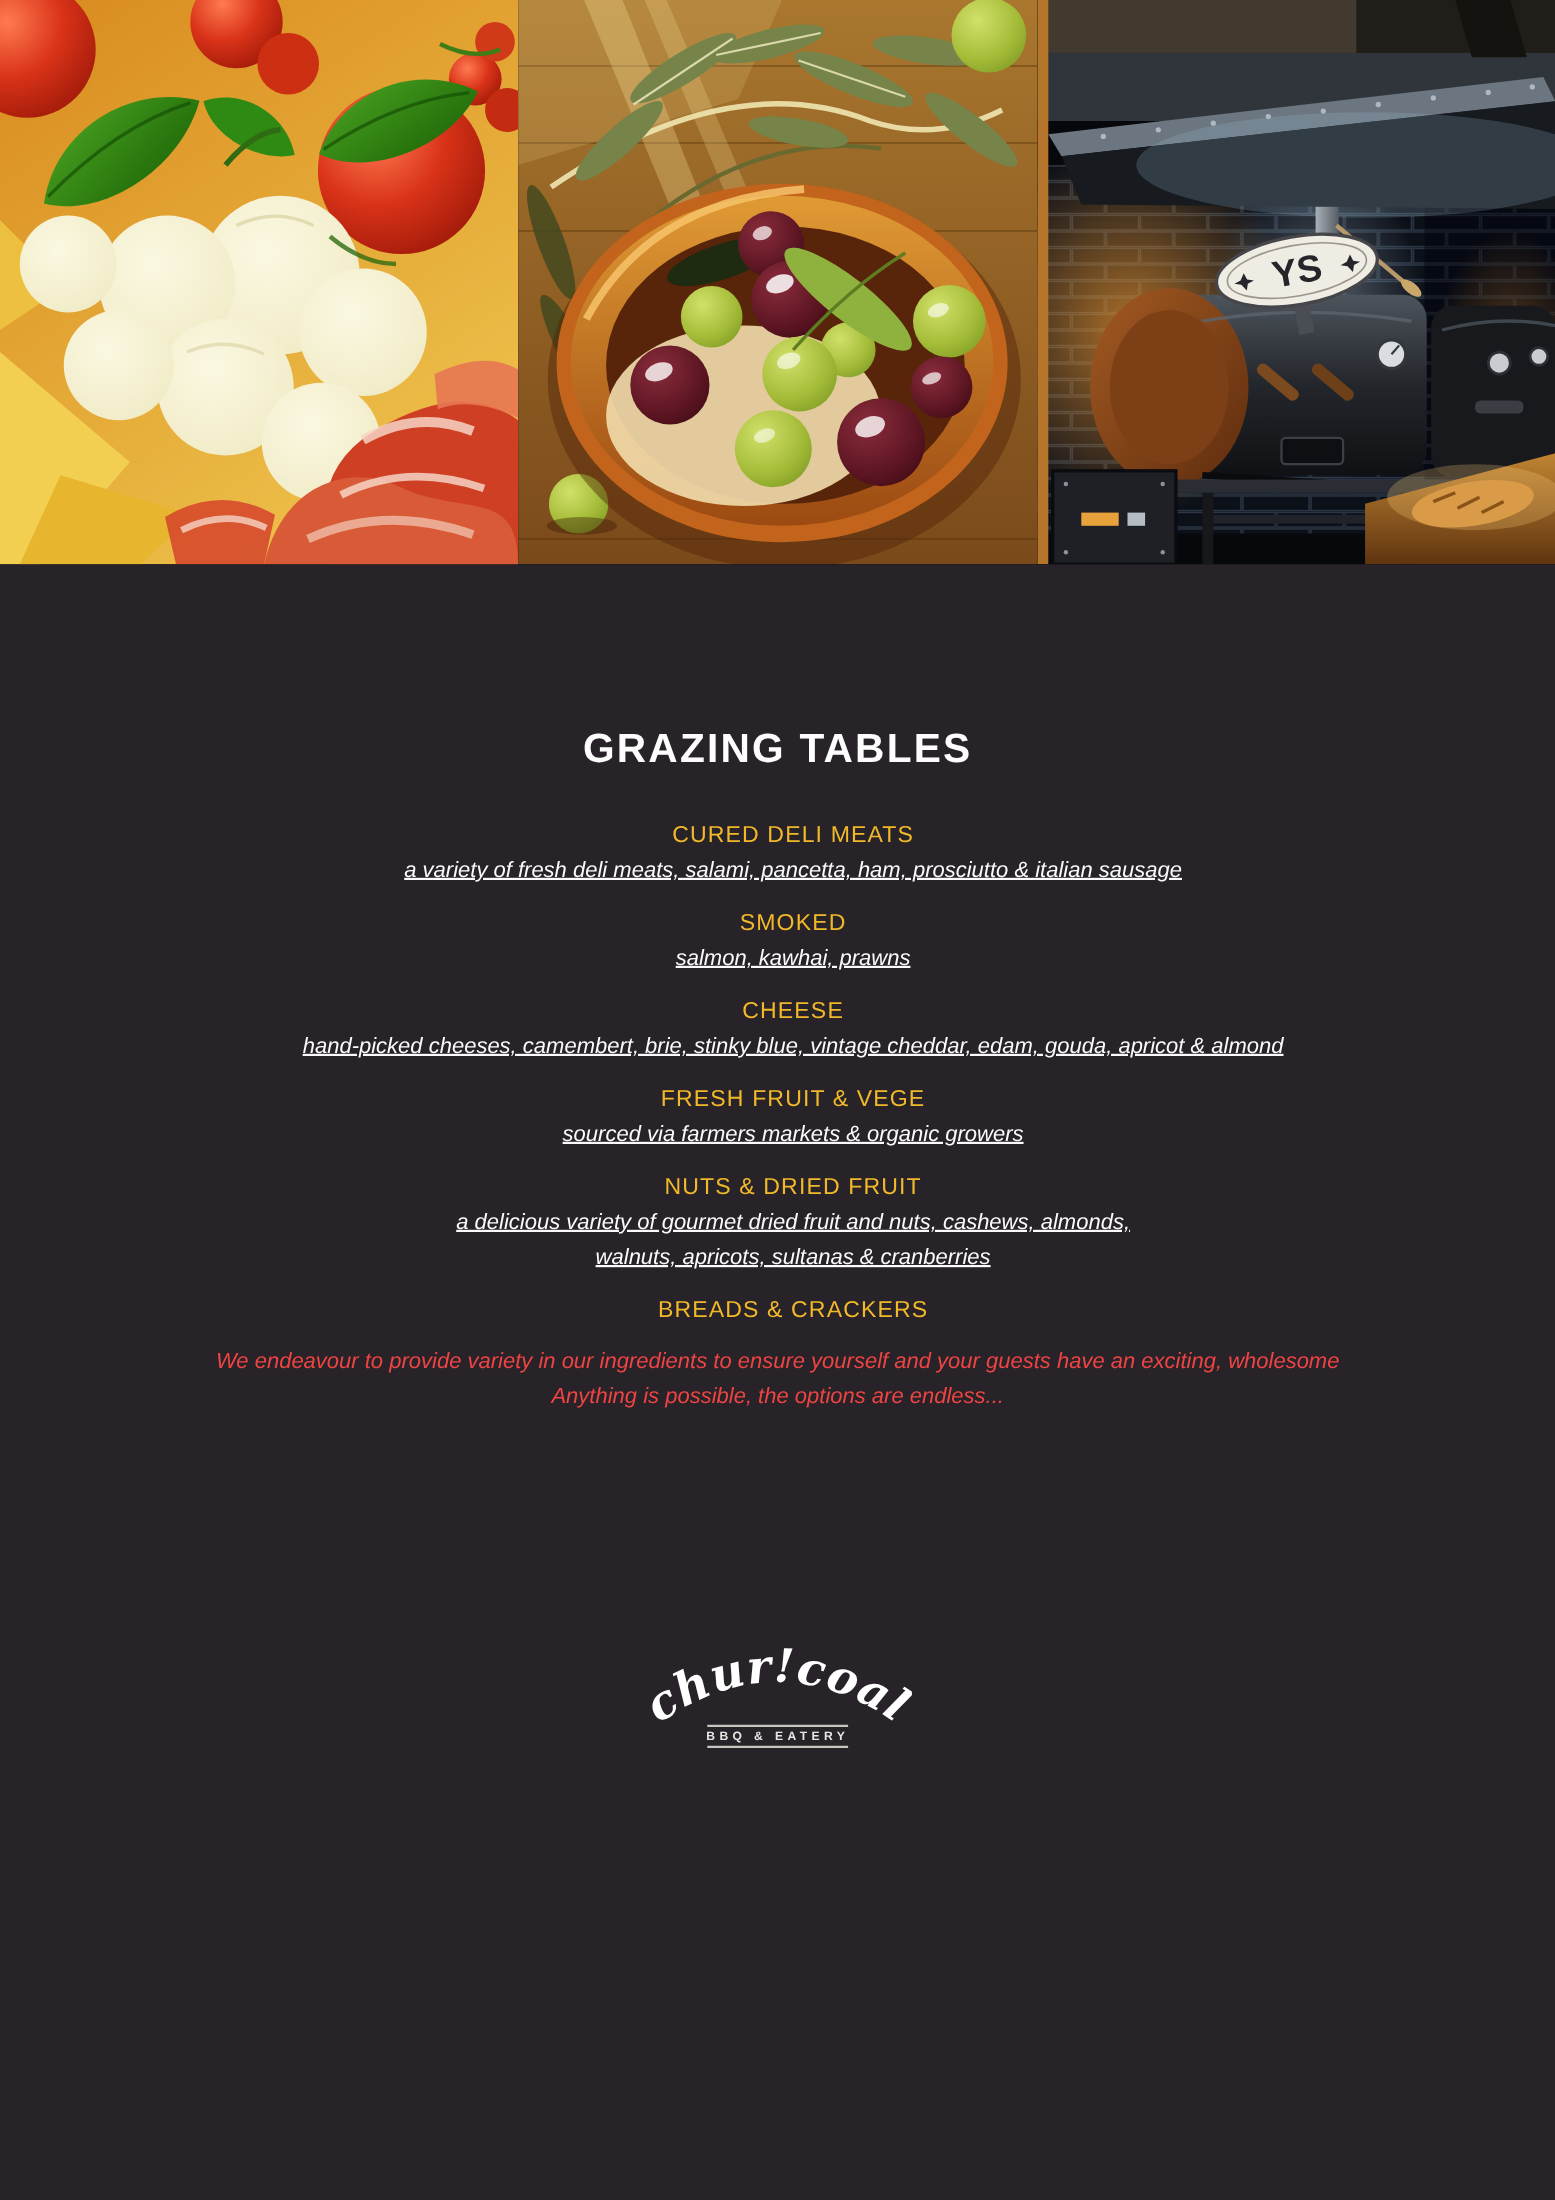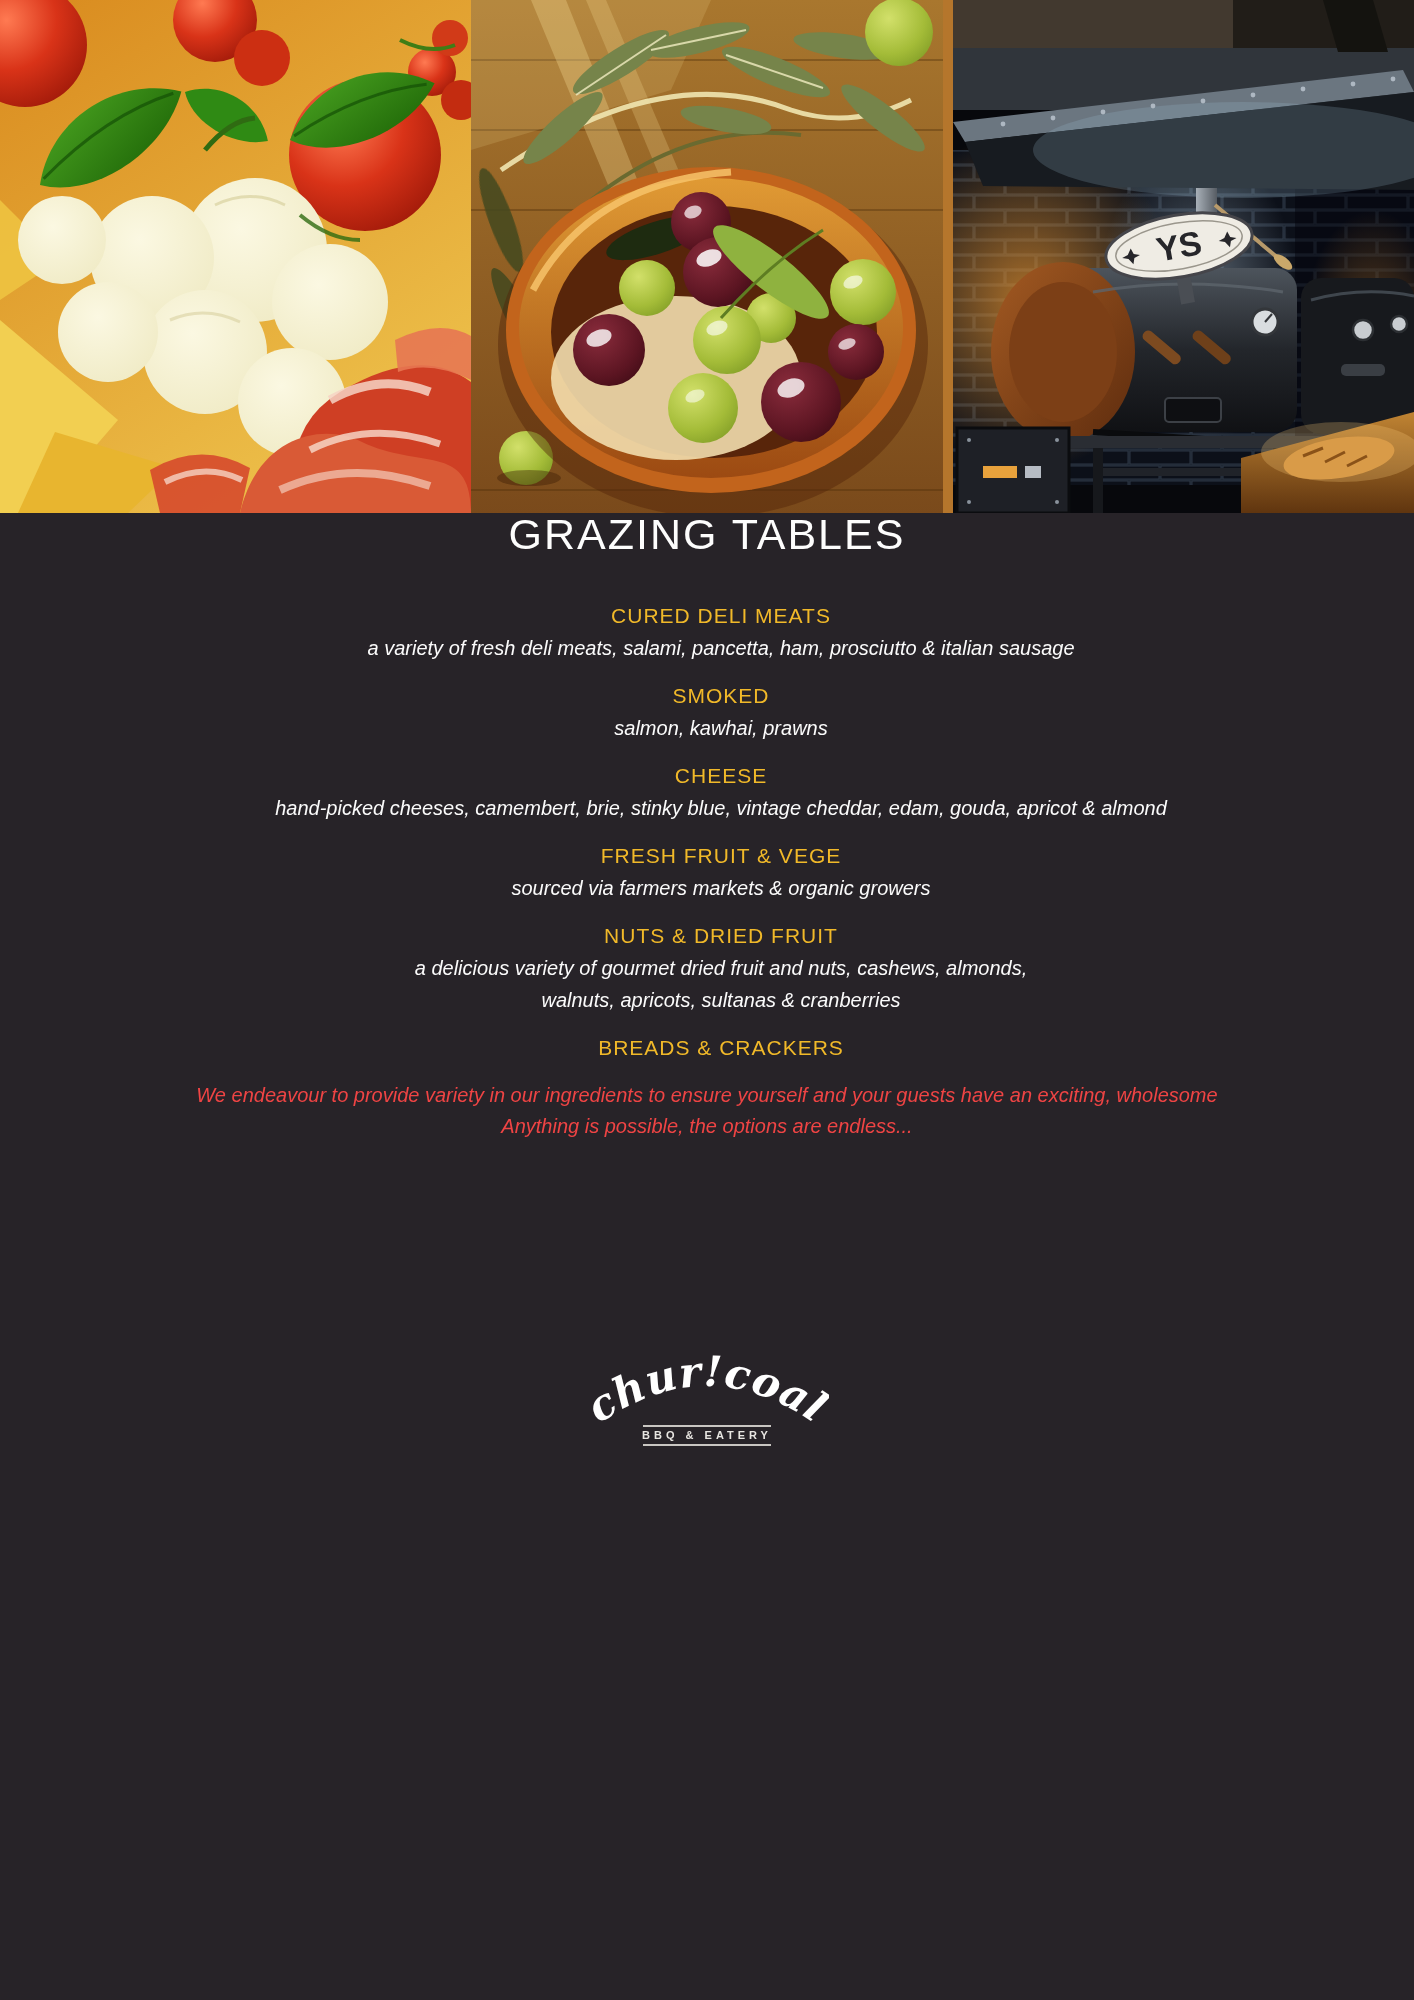--- a/index.html
+++ b/index.html
@@ -6,32 +6,32 @@
   body{
     width:1414px;height:2000px;
     background:#272328;
     font-family:"Liberation Sans",sans-serif;
     overflow:hidden;
   }
   .hero{display:flex;height:513px;overflow:hidden;background:#111;}
   .hero svg{display:block;flex:0 0 auto;}
   .content{text-align:center;}
   .menu-title{
-    margin:0;margin-bottom:46px;
-    font-size:43px;line-height:1.0;font-weight:400;
+    margin:0;padding-top:149px;margin-bottom:46px;
+    font-size:37px;line-height:1.0;font-weight:700;
     letter-spacing:2px;color:#fdfdfd;
   }
   .section{margin-bottom:18px;margin-left:28px;}
   .sec-heading{
     color:#f1b929;font-size:21px;line-height:28px;
     letter-spacing:1px;font-weight:400;margin-bottom:2px;
   }
   .sec-line{
     font-style:italic;font-size:20px;line-height:32px;
-    color:#fbfbfb;white-space:nowrap;
+    color:#fbfbfb;white-space:nowrap;text-decoration:underline;
   }
   .note{margin-top:8px;}
   .note-line{
     font-style:italic;font-size:20px;line-height:31px;
     color:#ef4444;white-space:nowrap;
   }
   .logo-wrap{margin-top:198px;display:flex;justify-content:center;}
 </style>
 </head>
 <body>

